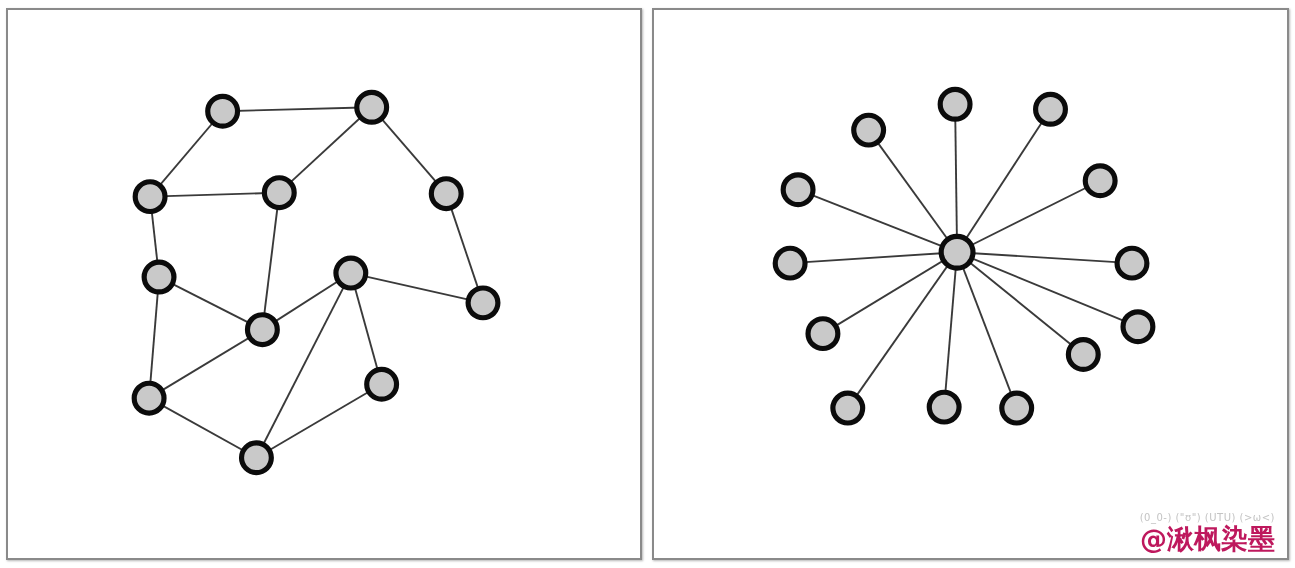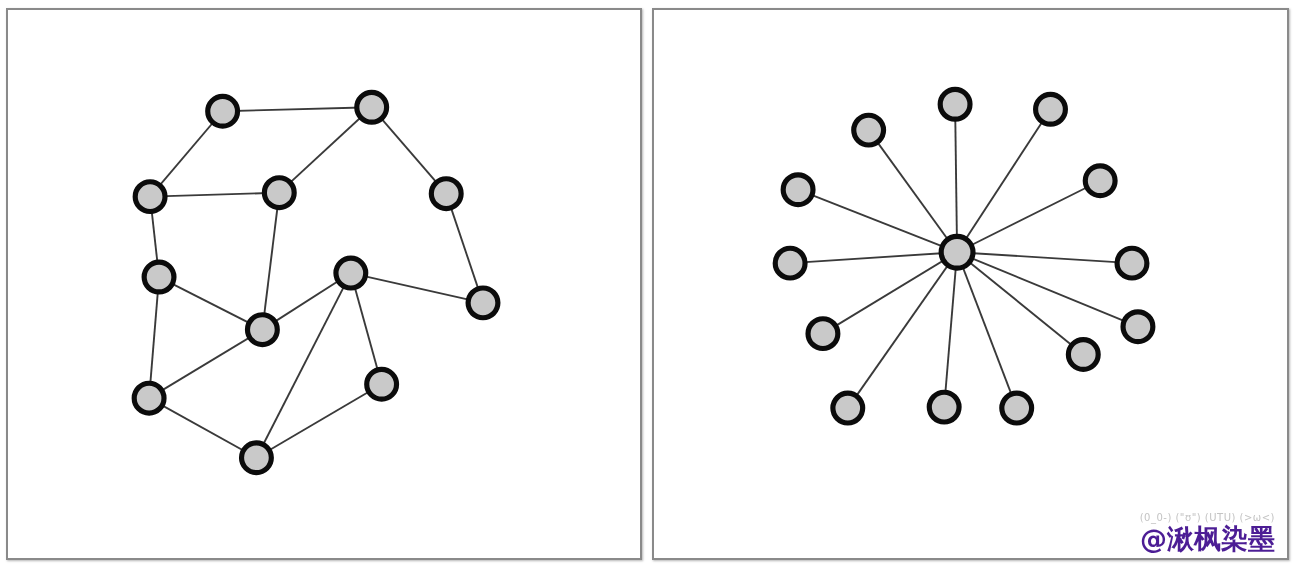--- a/index.html
+++ b/index.html
@@ -59,21 +59,21 @@
     font-size: 10px;
     letter-spacing: 0.5px;
     color: #c4c4c4;
     margin-bottom: 2px;
     font-family: "DejaVu Sans", sans-serif;
     white-space: nowrap;
   }
   .watermark-handle {
     font-size: 27px;
     font-weight: bold;
-    color: #4c1d95;
+    color: #be185d;
     font-family: "DejaVu Sans", sans-serif;
     white-space: nowrap;
   }
 </style>
 </head>
 <body>
 
 <div id="figure-root">
 
   <div class="panel" id="panel-left">

